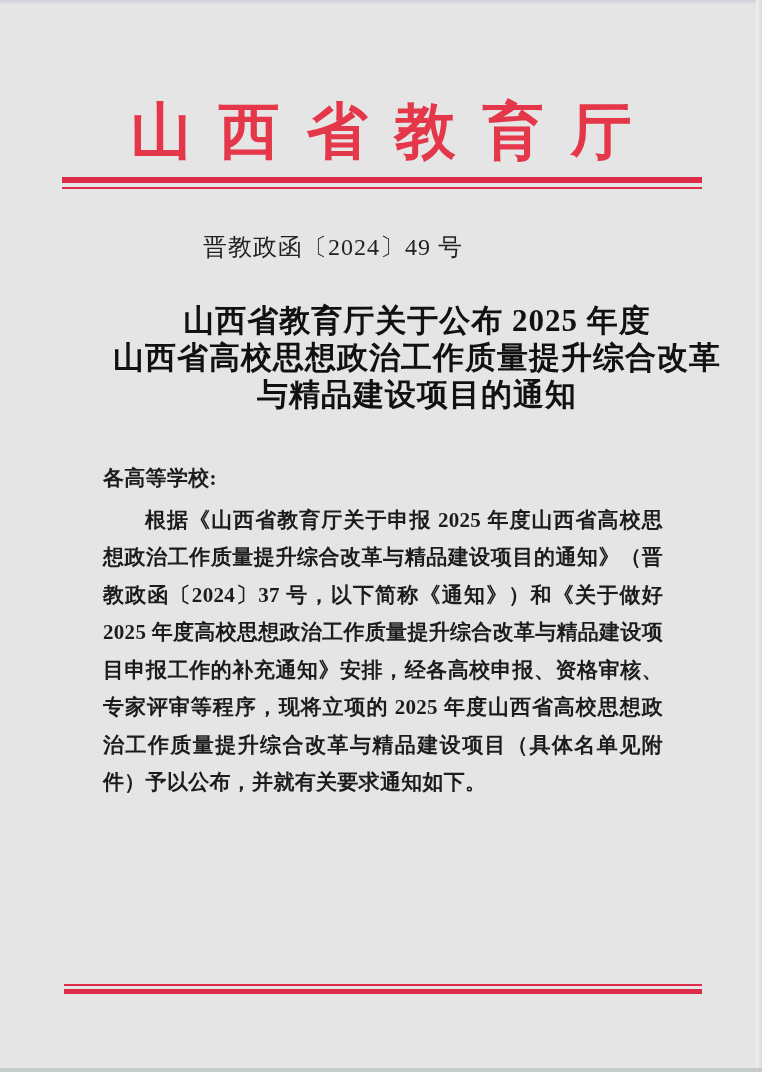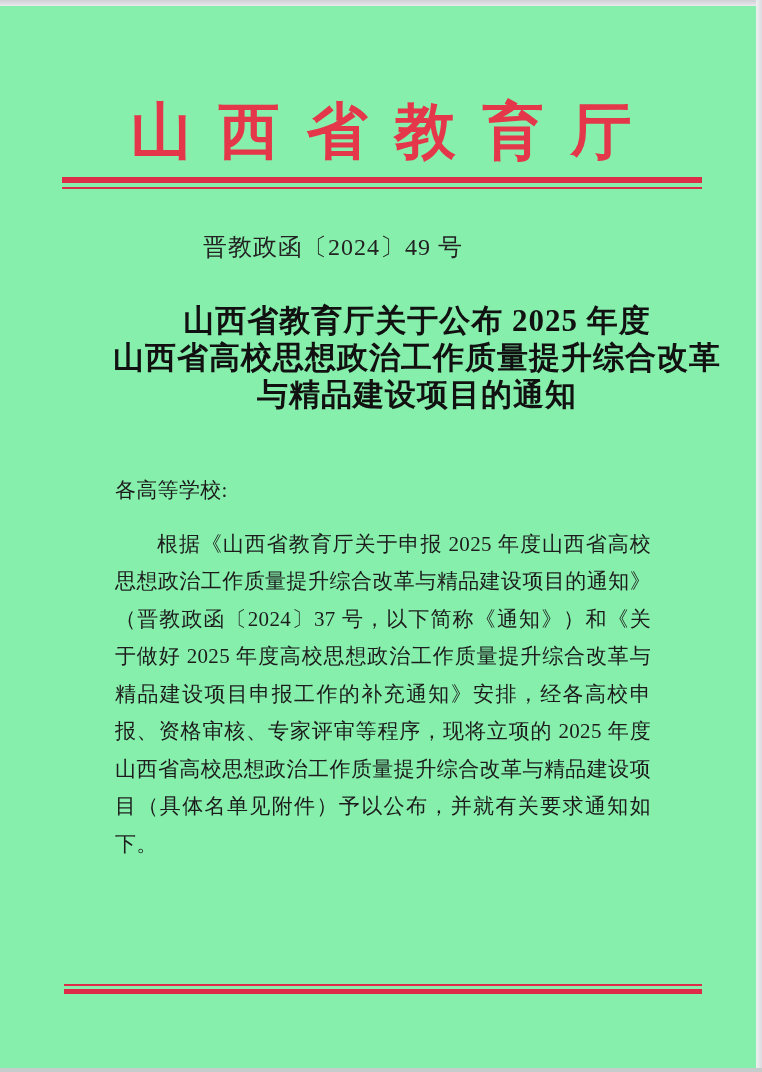--- a/index.html
+++ b/index.html
@@ -4,21 +4,21 @@
 <style>
   html, body {
     margin: 0;
     padding: 0;
     background: #ffffff;
   }
   .page {
     position: relative;
     width: 762px;
     height: 1072px;
-    background: #86efac;
+    background: #e5e5e5;
     overflow: hidden;
     font-family: "Liberation Serif", "DejaVu Serif", serif;
     color: #1f1f1f;
   }
   
   .edge-top {
     position: absolute; top: 0; left: 0; width: 762px; height: 6px;
     background: linear-gradient(to bottom, #cfcfd6, #e9e9ee);
   }
   .edge-right {
@@ -87,22 +87,23 @@
     position: absolute;
     top: 456px;
     left: 99px;
     width: 568px;
     font-size: 21px;
     line-height: 37.5px;
     color: #1c1c1c;
     letter-spacing: 0.3px;
   }
   .doc-body p {
-    margin: 16px;
+    margin: 4px;
     text-align: justify;
+    font-weight: bold;
   }
   .para-indent { text-indent: 2em; }
   .section-heading {
     margin: 0;
     text-indent: 2em;
     font-family: "Liberation Sans", "DejaVu Sans", sans-serif;
     font-weight: bold;
     color: #141414;
     letter-spacing: 0.5px;
   }

